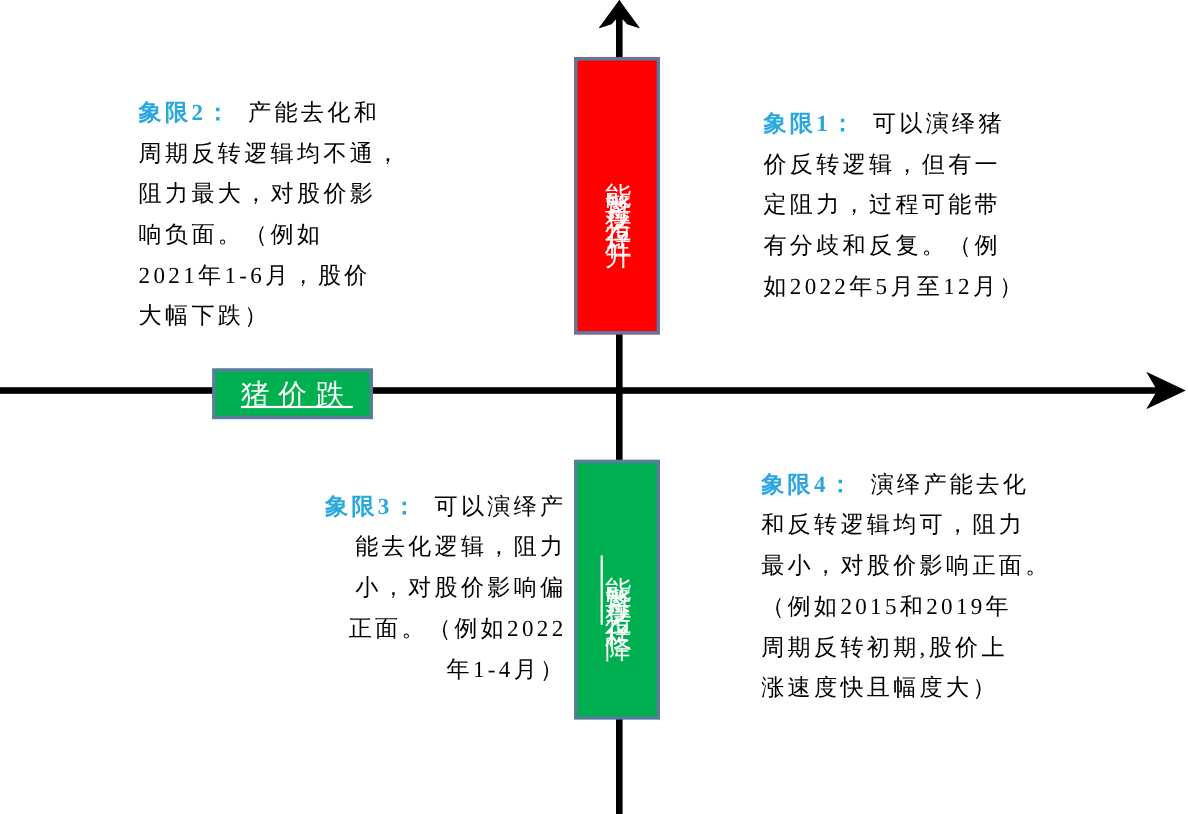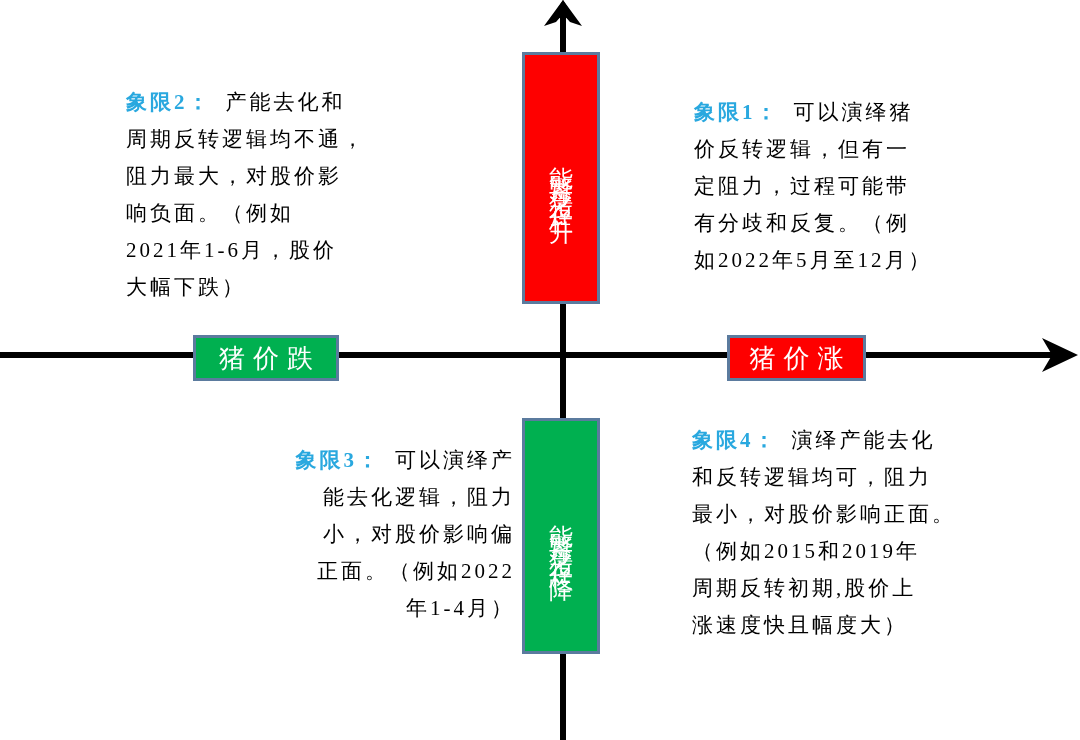--- a/index.html
+++ b/index.html
@@ -30,21 +30,21 @@
     position: absolute;
     border: 3px solid var(--box-border, #5B7B9E);
     color: var(--box-text, #ffffff);
     display: flex;
     align-items: center;
     justify-content: center;
     box-sizing: border-box;
     z-index: 2;
   }
   .fill-red   { background: var(--red, #FE0000); }
-  .fill-green { background: var(--green, #00B050); }
+  .fill-green { background: var(--green, #00B050); text-decoration: underline; }
   .v-box {
     left: 522px;
     width: 78px;
     writing-mode: vertical-rl;
     text-orientation: upright;
     font-size: 24px;
     letter-spacing: 9px;
     line-height: 1;
   }
   .v-box-top    { top: 52px;  height: 252px; }
@@ -102,23 +102,20 @@
   </div>
 
   <div class="label-box v-box v-box-bottom fill-green">
     <span>能繁母猪存栏降</span>
   </div>
 
   <div class="label-box h-box h-box-left fill-green">
     <span>猪价跌</span>
   </div>
 
-  <div class="label-box h-box h-box-right fill-red">
-    <span>猪价涨</span>
-  </div>
 
   <div class="quad q2">
     <span class="q-label">象限2：</span><span class="q-body">产能去化和
 周期反转逻辑均不通，
 阻力最大，对股价影
 响负面。（例如
 2021年1-6月，股价
 大幅下跌）</span>
   </div>
 

